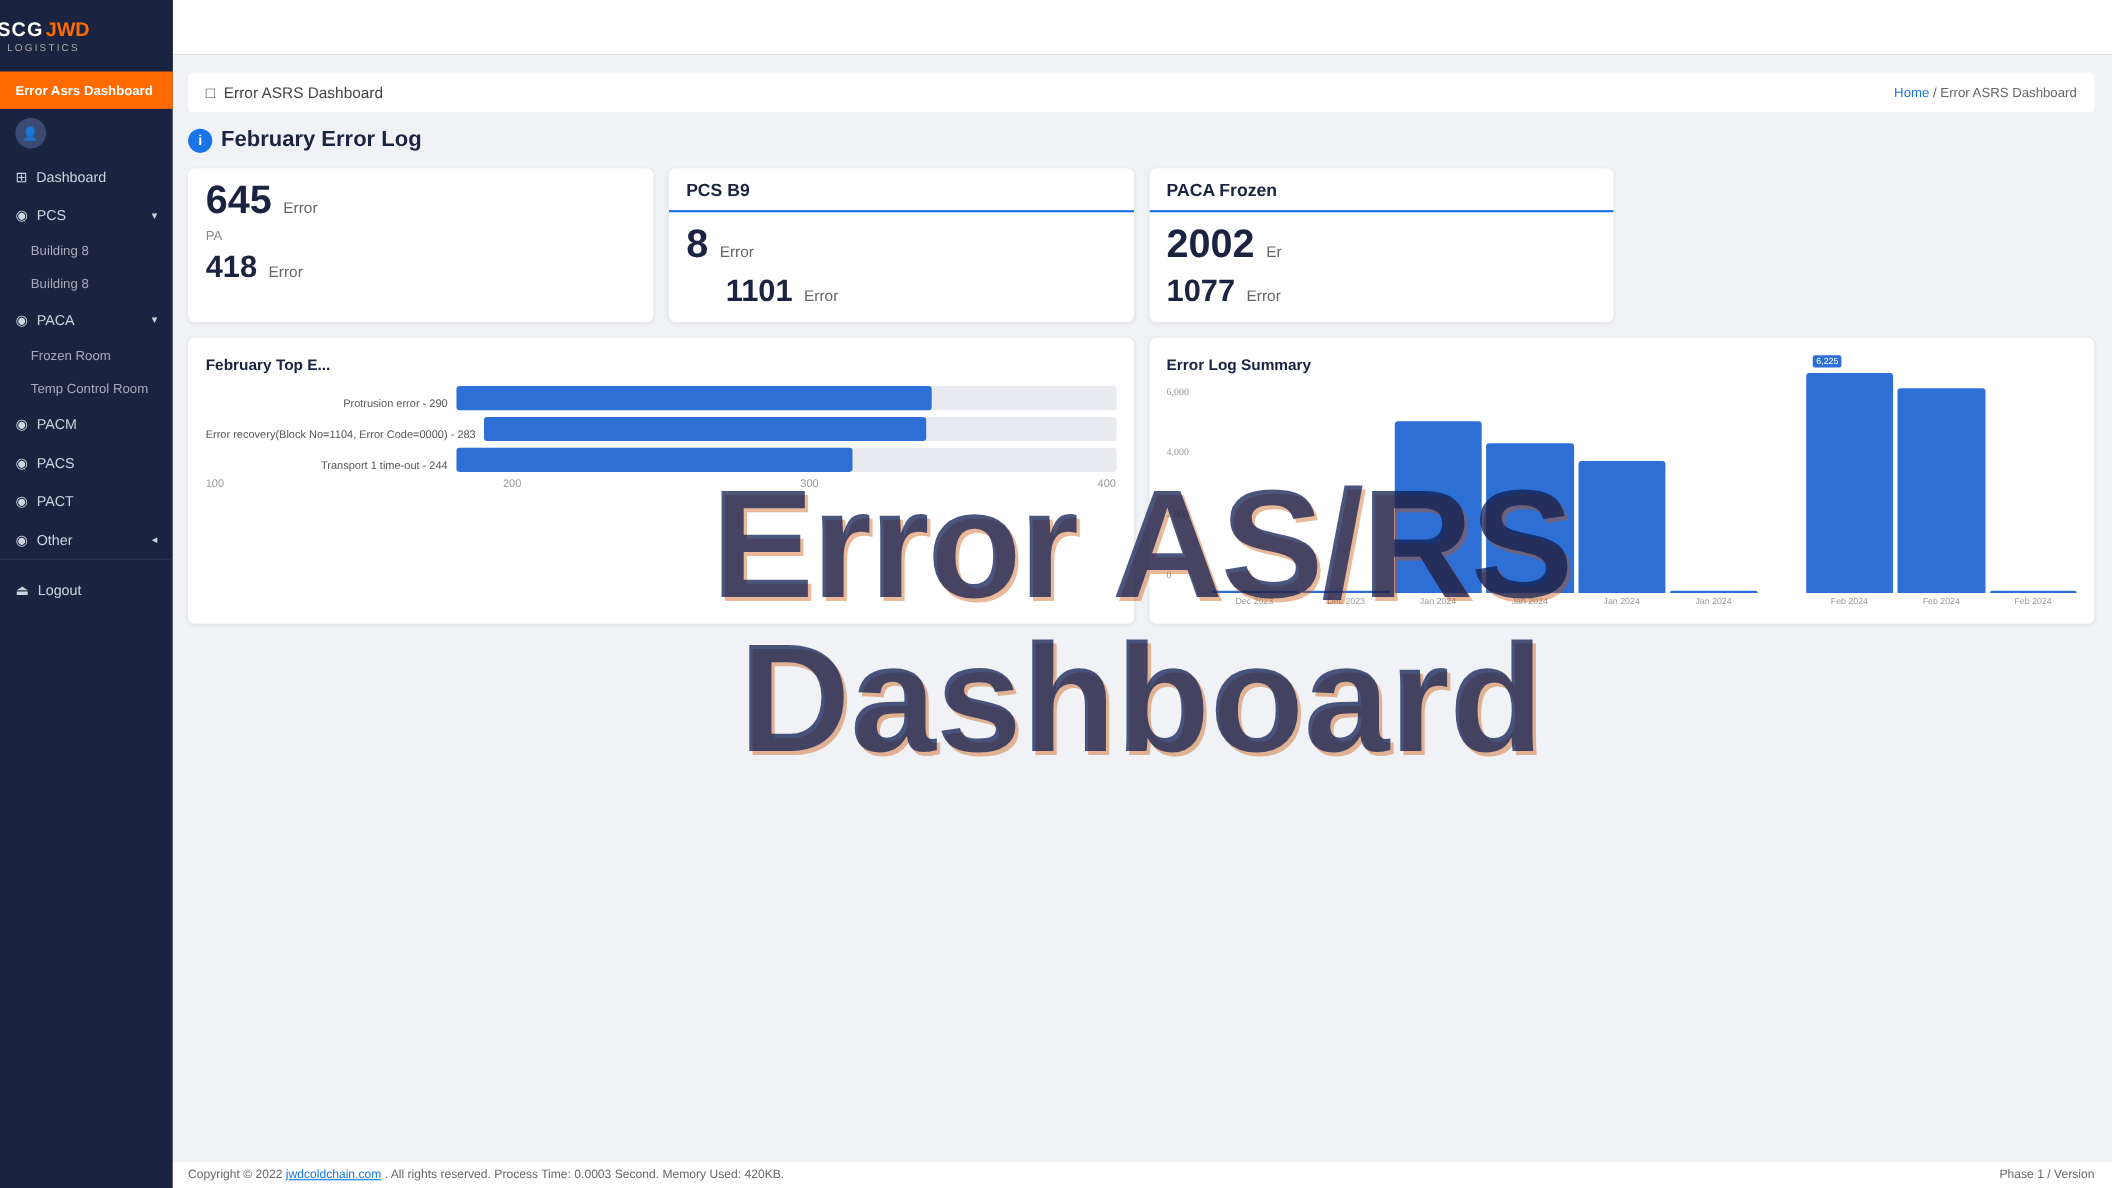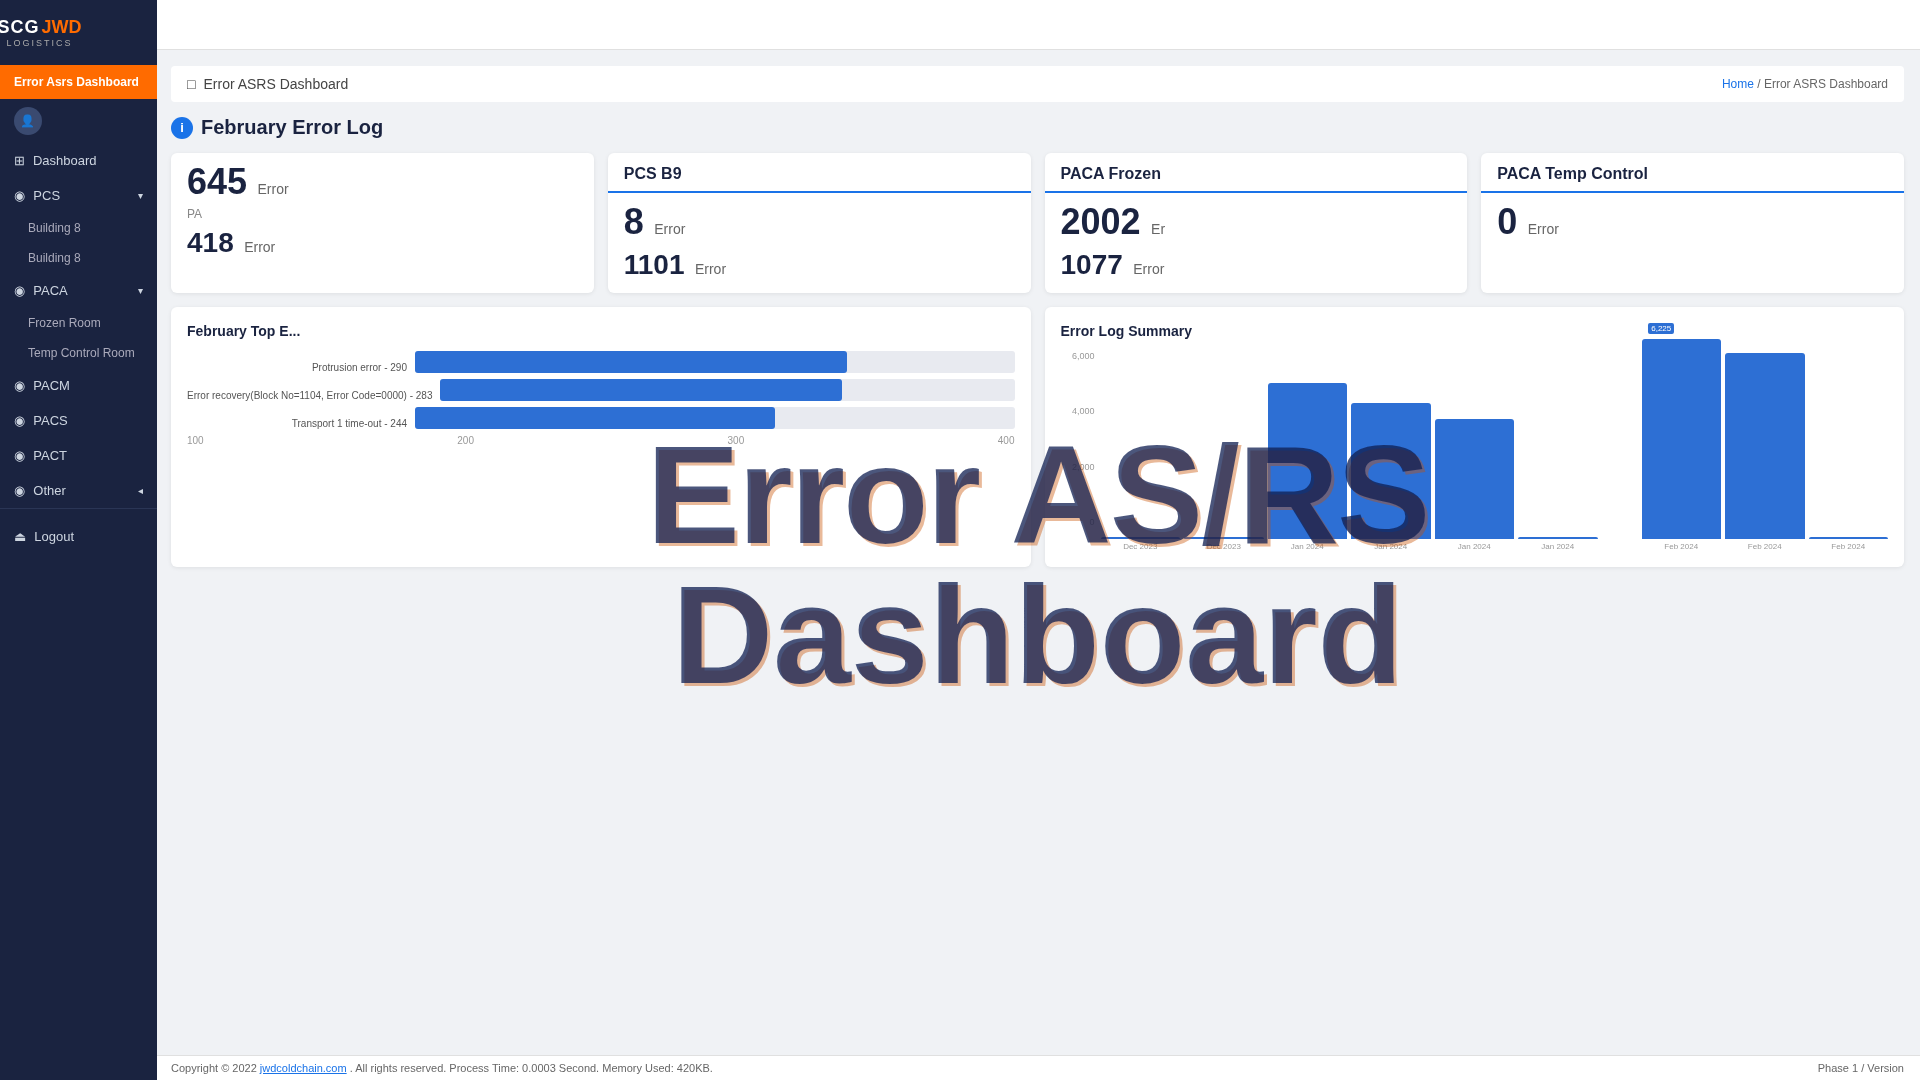--- a/index.html
+++ b/index.html
@@ -397,46 +397,39 @@
           <span class="stat-label">Error</span>
         </div>
       </div>
     </div>
 
     <div class="stat-card">
       <div class="stat-card-header">PCS B9</div>
       <div class="stat-card-body">
         <span class="stat-number">8</span>
         <span class="stat-label">Error</span>
-        <div style="margin-top:6px;">
+        <div style="margin-top:6px;margin-left:36px;">
           <span class="stat-number" style="font-size:28px;">1101</span>
           <span class="stat-label">Error</span>
         </div>
       </div>
     </div>
 
     <div class="stat-card">
       <div class="stat-card-header">PACA Frozen</div>
       <div class="stat-card-body">
         <span class="stat-number">2002</span>
         <span class="stat-label">Er</span>
         <div style="margin-top:6px;">
           <span class="stat-number" style="font-size:28px;">1077</span>
           <span class="stat-label">Error</span>
         </div>
       </div>
     </div>
 
-    <div class="stat-card">
-      <div class="stat-card-header">PACA Temp Control</div>
-      <div class="stat-card-body">
-        <span class="stat-number">0</span>
-        <span class="stat-label">Error</span>
-      </div>
-    </div>
   </div>
 
   <div class="charts-row">
 
     <div class="chart-card">
       <div class="chart-title">February Top E...</div>
       <div class="h-bar-chart">
 
         <div class="h-bar-row">
           <div class="h-bar-label">Protrusion error - 290</div>
@@ -466,21 +459,21 @@
           <span>200</span>
           <span>300</span>
           <span>400</span>
         </div>
       </div>
     </div>
 
     <div class="chart-card">
       <div class="chart-title">Error Log Summary</div>
       <div class="chart-wrapper">
-        <div style="position:absolute; left:0; top:0; bottom:24px; width:38px; display:flex; flex-direction:column; justify-content:space-between; align-items:flex-end; padding-right:4px;">
+        <div style="position:absolute; left:0; top:0; bottom:24px; width:38px; display:flex; flex-direction:column; justify-content:space-between; align-items:flex-start; padding-right:4px;font-family:Liberation Serif, serif;">
           <span style="font-size:9px; color:#999;">6,000</span>
           <span style="font-size:9px; color:#999;">4,000</span>
           <span style="font-size:9px; color:#999;">2,000</span>
           <span style="font-size:9px; color:#999;">0</span>
         </div>
         <div style="display:flex; align-items:flex-end; height:200px; gap:4px;">
 
           <div style="display:flex;flex-direction:column;align-items:center;flex:1;">
             <div style="width:100%; height:2px; background:#2d6fd4; border-radius:3px 3px 0 0;"></div>
             <span style="font-size:8px;color:#999;margin-top:3px;white-space:nowrap;">Dec 2023</span>

